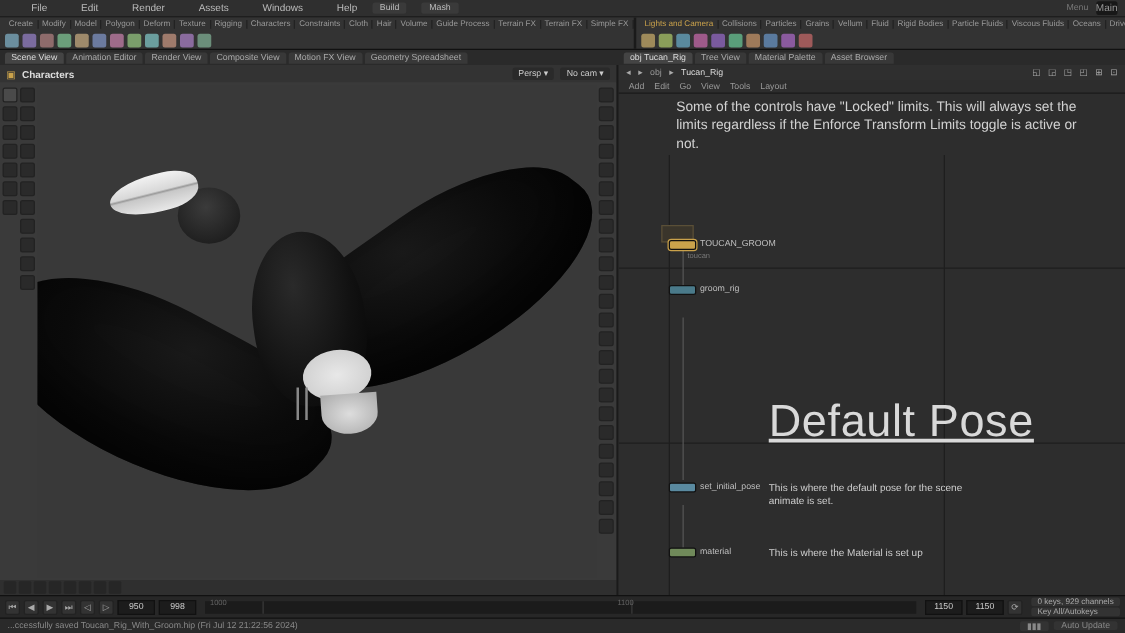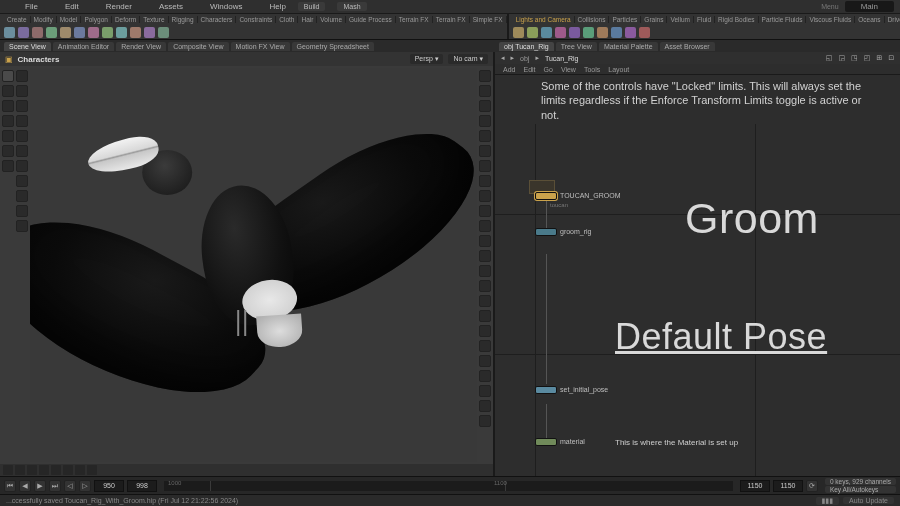--- a/index.html
+++ b/index.html
@@ -4,21 +4,21 @@
 <style>
   * { margin: 0; padding: 0; box-sizing: border-box; font-family: "Segoe UI", Arial, sans-serif; }
   body { width: 900px; height: 506px; background: #2a2a2a; color: #ccc; font-size: 8px; overflow: hidden; }
   .app { display: flex; flex-direction: column; height: 100%; }
 
   
   .menubar { display: flex; align-items: center; height: 14px; background: #2f2f2f; border-bottom: 1px solid #1a1a1a; padding: 0 6px; gap: 8px; }
   .menubar span { font-size: 8px; color: #bbb; padding-left: 19px; }
   .menubar .pill { margin-left: 4px; background:#3a3a3a; padding:1px 6px; border-radius:2px; font-size:7px; }
   .menubar .right { margin-left: auto; display:flex; gap:6px; align-items:center; }
-  .menubar .main-lbl { background:#181818; color:#999; padding:1px 16px; border-radius:2px; }
+  .menubar .main-lbl { background:#181818; color:#999; padding:1px 0; border-radius:2px; }
 
   
   .shelfbar { height: 26px; background: #333; display: flex; border-bottom:1px solid #111; }
   .shelf-half { flex: 1; display:flex; flex-direction:column; }
   .shelf-tabs { display:flex; height:11px; align-items:center; padding-left:4px; }
   .shelf-tabs span { font-size:6.5px; color:#999; padding:0 3px; border-right:1px solid #222; white-space:nowrap; }
   .shelf-icons { flex:1; display:flex; align-items:center; gap:3px; padding:0 4px; }
   .shelf-icons i { width:11px; height:11px; border-radius:2px; display:inline-block; }
 
   
@@ -342,23 +342,23 @@
         </div>
         <div class="node" style="left:40px; top:262px;">
           <div class="chip" style="background:#5a8aa0"></div>
           <span class="lbl">set_initial_pose</span>
         </div>
         <div class="node" style="left:40px; top:314px;">
           <div class="chip" style="background:#708a5a"></div>
           <span class="lbl">material</span>
         </div>
 
-        <div class="bignote" style="left:190px; top:70px; font-size:43px;">Groom</div>
         <div class="bignote" style="left:120px; top:192px; font-size:36px;text-decoration:underline;">Default Pose</div>
 
+        <div class="smallnote" style="left:120px; top:262px;">This is where the default pose for the scene animate is set.</div>
         <div class="smallnote" style="left:120px; top:314px;">This is where the Material is set up</div>
       </div>
     </div>
   </div>
 
   <div class="timeline">
     <div class="btn">⏮</div>
     <div class="btn">◀</div>
     <div class="btn">▶</div>
     <div class="btn">⏭</div>

